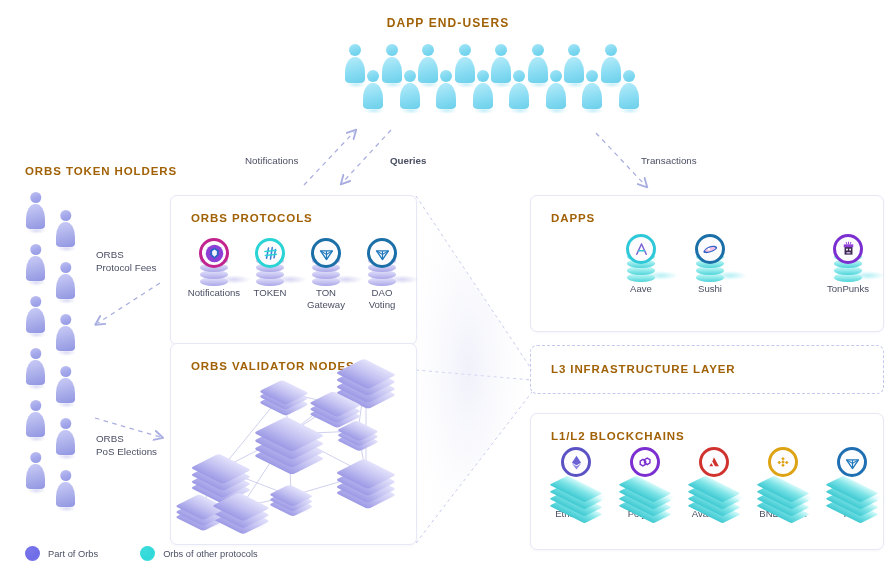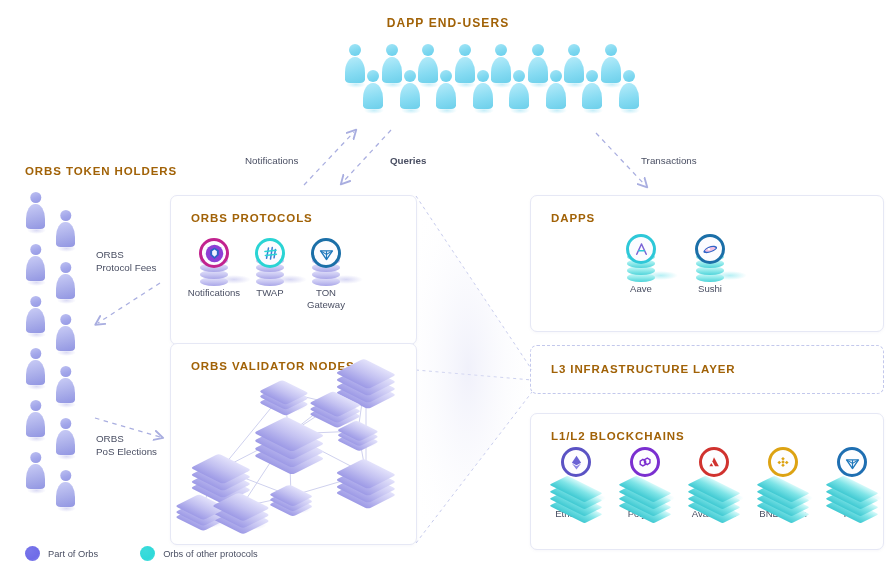--- a/index.html
+++ b/index.html
@@ -336,39 +336,57 @@
                 <path d="M12 19 L14.2 4.5"></path>
                 <path d="M16.5 17.5 L18.2 7"></path>
               </g>
      <g stroke="#2ad4d4" stroke-width="1.9" stroke-linecap="round">
      <path d="M5 9.5 L19 8"></path>
                 <path d="M5.5 14.5 L19.5 13"></path>
               </g>
             </svg>
           </span>
        </div>
-       <div class="coin-label">TWAP</div>
+       <div class="coin-label">TOKEN</div>
       </div>
       <div class="coin-item" style="left: 124px; top: 42px; width: 62px;">
         <div class="stack purple">
          <span class="glow"></span>
           <span class="disc" style="top:18px;z-index:5"></span>
           <span class="disc" style="top:25px;z-index:4"></span>
           <span class="disc" style="top:32px;z-index:3"></span>
           <span class="disc" style="top:39px;z-index:2"></span>
          <span class="ring" style="border-color:#1b6fa8">
             <svg width="17" height="17" viewBox="0 0 24 24">
      <path d="M3.6 8.2 h16.8 L12 20.5 Z" fill="none" stroke="#2079bd" stroke-width="1.9" stroke-linejoin="round"></path>
      <path d="M12 8.6 V19.6" stroke="#2079bd" stroke-width="1.7"></path>
      <path d="M3.9 8.4 L12 13.4 L20.1 8.4" fill="none" stroke="#2079bd" stroke-width="1.5"></path>
             </svg>
           </span>
        </div>
        <div class="coin-label">TON
 Gateway</div>
+      </div>
+      <div class="coin-item" style="left: 180px; top: 42px; width: 62px;">
+        <div class="stack purple">
+         <span class="glow"></span>
+          <span class="disc" style="top:18px;z-index:5"></span>
+          <span class="disc" style="top:25px;z-index:4"></span>
+          <span class="disc" style="top:32px;z-index:3"></span>
+          <span class="disc" style="top:39px;z-index:2"></span>
+         <span class="ring" style="border-color:#1b6fa8">
+            <svg width="17" height="17" viewBox="0 0 24 24">
+     <path d="M3.6 8.2 h16.8 L12 20.5 Z" fill="none" stroke="#2079bd" stroke-width="1.9" stroke-linejoin="round"></path>
+     <path d="M12 8.6 V19.6" stroke="#2079bd" stroke-width="1.7"></path>
+     <path d="M3.9 8.4 L12 13.4 L20.1 8.4" fill="none" stroke="#2079bd" stroke-width="1.5"></path>
+            </svg>
+          </span>
+       </div>
+       <div class="coin-label">DAO
+Voting</div>
       </div>
     </div>
 </div>
 
 <div class="abs panel" style="left:170px;top:343px;width:245px;height:200px;">
   <div class="section-title abs" style="left:20px;top:16px;">ORBS VALIDATOR NODES</div>
   <svg class="abs" style="left:0;top:0;width:245px;height:200px;">
     <g stroke="#cfd1ee" stroke-width="1" fill="none">
       <path d="M50,125 L118,90"></path>
         <path d="M50,125 L120,152"></path>
@@ -488,20 +506,40 @@
          <span class="ring" style="border-color:#1b6fa8">
             <svg width="19" height="19" viewBox="0 0 24 24">
      <path d="M3.5 13.5 C7 9 13 6.5 18 7.5 c2.5 .5 3 2.5 1.5 4 C16.5 14.5 9 17.5 5 16.5 3 16 2.6 14.8 3.5 13.5z" fill="#2f63c8"></path>
      <path d="M5 13.2 C8 10 13 8.2 17 9 c1.6 .3 1.9 1.3 1 2.2 -2.3 2.2 -8 4.3 -11 3.6 -1.5-.4-1.8-1-2-1.6z" fill="#f2bfe0"></path>
      <circle cx="10" cy="11.6" r="1.5" fill="#fff"></circle>
             </svg>
           </span>
        </div>
        <div class="coin-label">Sushi</div>
       </div>
+      <div class="coin-item" style="left: 286px; top: 38px; width: 62px;">
+        <div class="stack cyan">
+         <span class="glow"></span>
+          <span class="disc" style="top:18px;z-index:5"></span>
+          <span class="disc" style="top:25px;z-index:4"></span>
+          <span class="disc" style="top:32px;z-index:3"></span>
+          <span class="disc" style="top:39px;z-index:2"></span>
+         <span class="ring" style="border-color:#7b2fd0">
+            <svg width="19" height="19" viewBox="0 0 24 24">
+     <rect x="7" y="8.5" width="10" height="10" fill="#3d2a55"></rect>
+     <rect x="6" y="5.5" width="12" height="3.6" fill="#8e3fd6"></rect>
+     <rect x="9" y="11" width="2.2" height="2.2" fill="#fff"></rect>
+     <rect x="13" y="11" width="2.2" height="2.2" fill="#fff"></rect>
+     <rect x="9.5" y="15.4" width="5" height="1.6" fill="#e0d4ef"></rect>
+     <path d="M10 5.5 L9 2.5 M12 5.5 L12 2.2 M14 5.5 L15 2.5" stroke="#8e3fd6" stroke-width="1.2"></path>
+            </svg>
+          </span>
+       </div>
+       <div class="coin-label">TonPunks</div>
+      </div>
     </div>
 </div>
 
 <div class="abs panel dashed" style="left:530px;top:345px;width:352px;height:47px;">
   <div class="section-title abs" style="left:20px;top:17px;">L3 INFRASTRUCTURE LAYER</div>
 </div>
 
 <div class="abs panel" style="left:530px;top:413px;width:352px;height:135px;">
   <div class="section-title abs" style="left:20px;top:16px;">L1/L2 BLOCKCHAINS</div>
   <div id="chain-items" style="position:absolute;left:0;top:0;width:100%;height:100%;">

